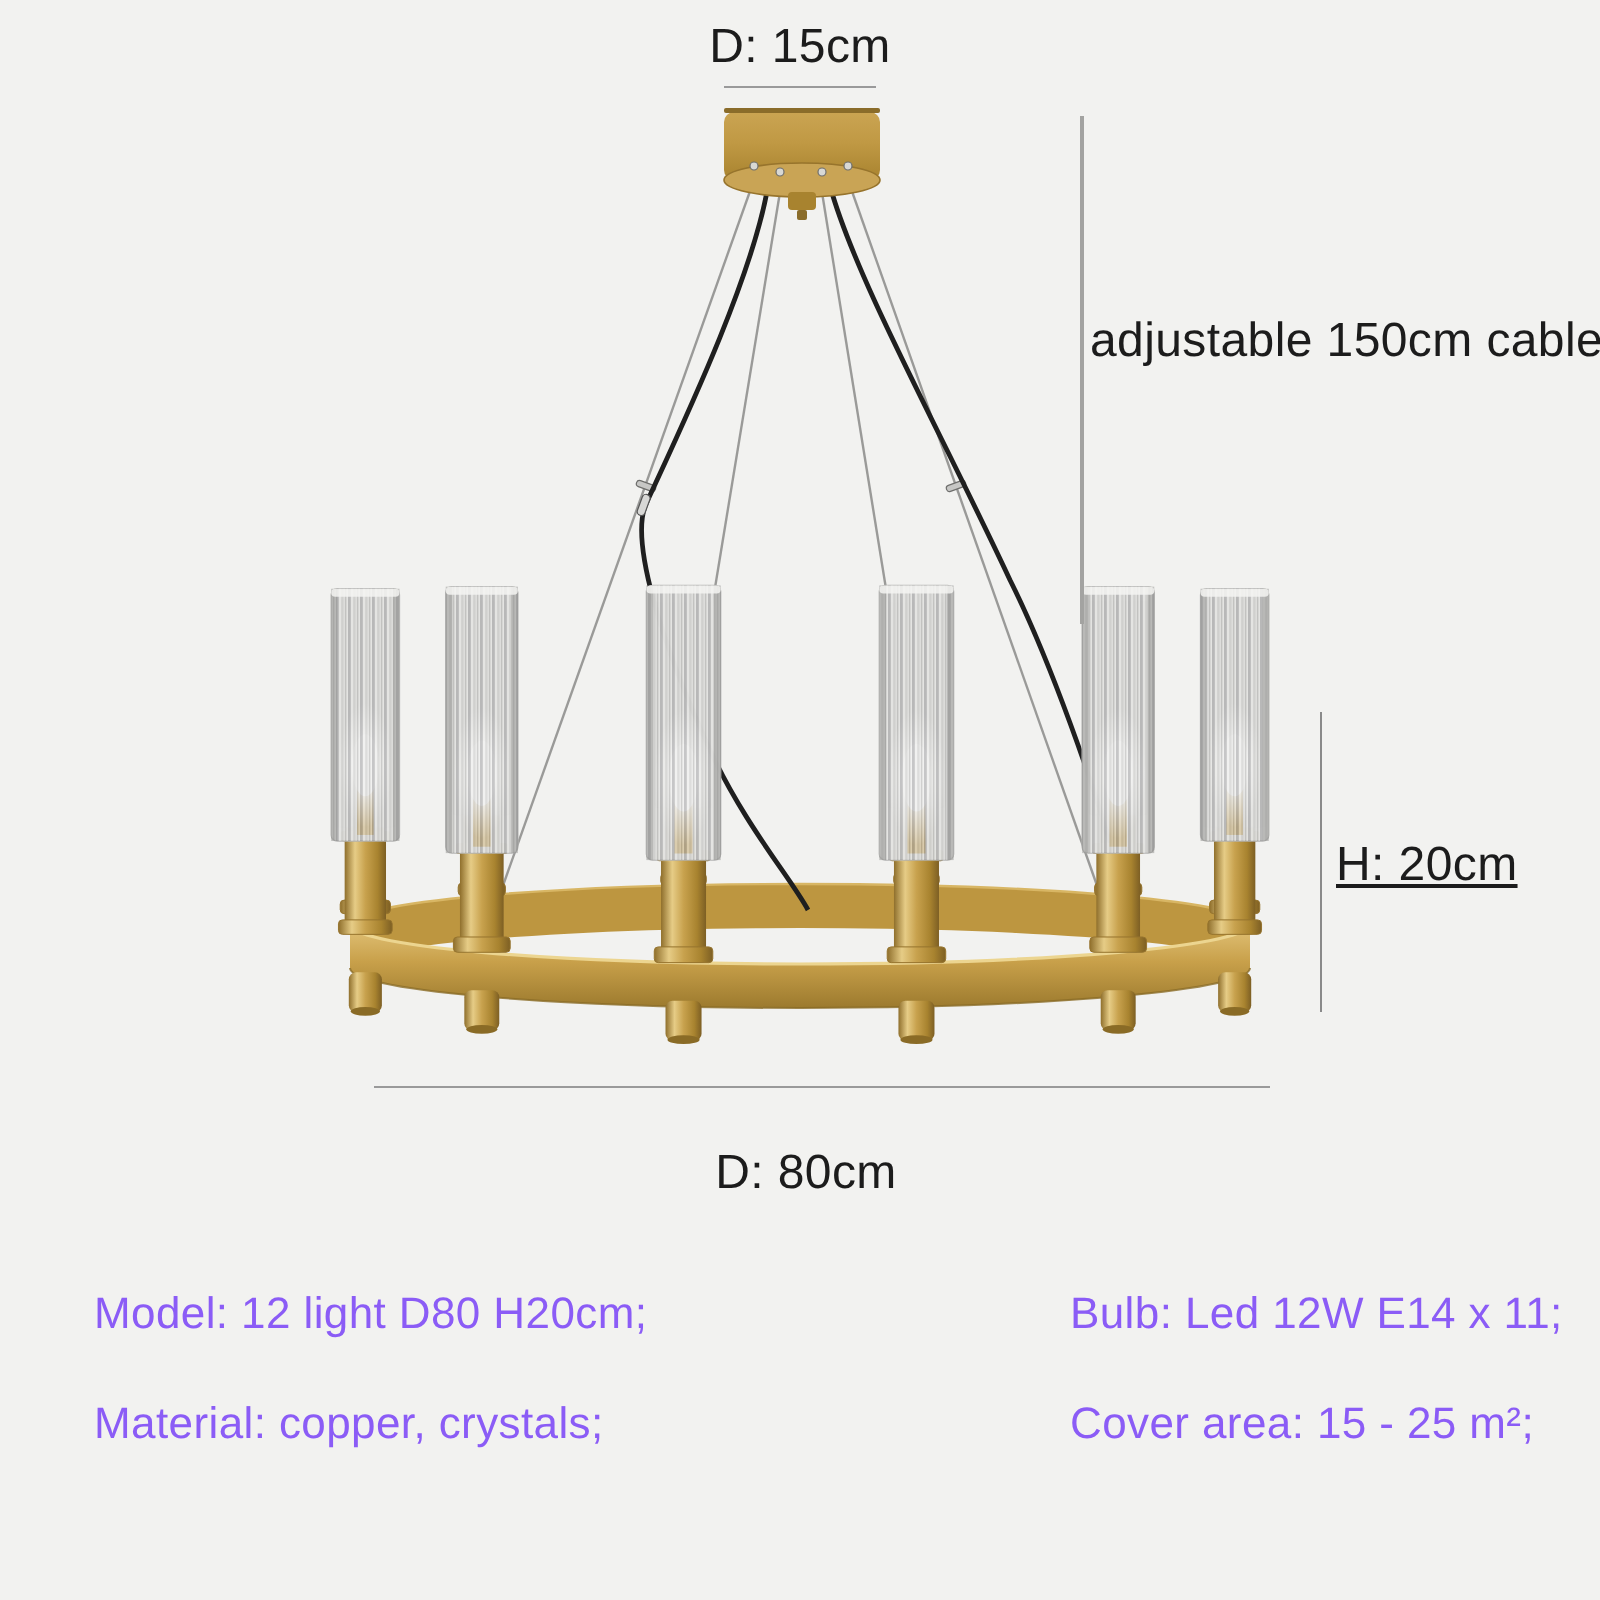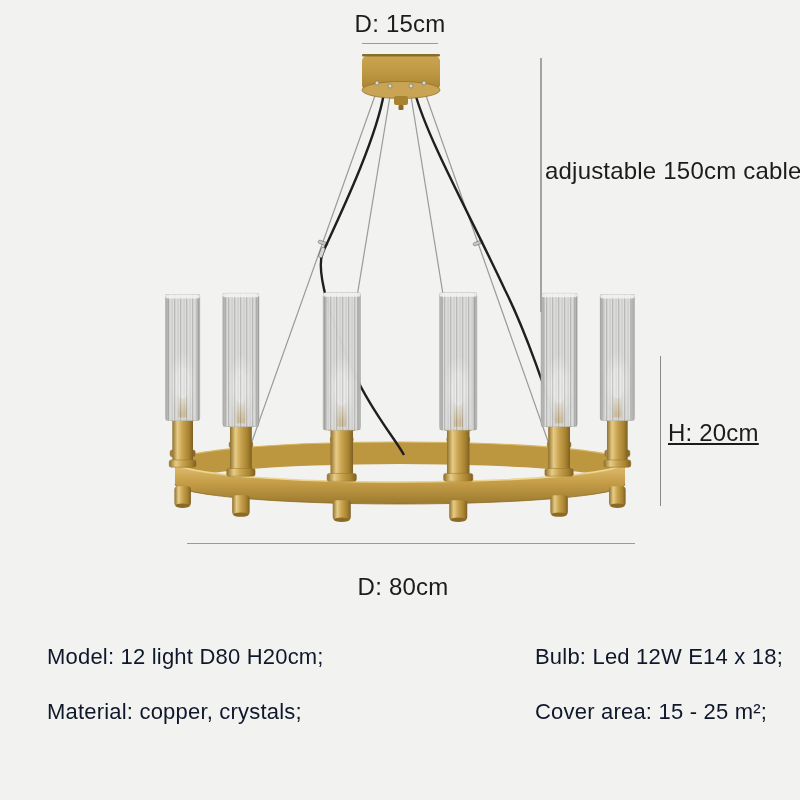--- a/index.html
+++ b/index.html
@@ -4,21 +4,21 @@
 <style>
   html,body{margin:0;padding:0;}
   body{
     width:800px;height:800px;position:relative;overflow:hidden;
     background:#f2f2f0;
     font-family:"Liberation Sans","DejaVu Sans",sans-serif;
     color:#1c1c1c;
   }
   .abs{position:absolute;white-space:nowrap;}
   .dim-label{font-size:24px;letter-spacing:.2px;color:#1c1c1c;}
-  .spec-label{font-size:22px;letter-spacing:.2px;color:#0f172a;}
+  .spec-label{font-size:22px;letter-spacing:.2px;color:#8b5cf6;}
   .hline{position:absolute;height:0;border-top:1px solid #9a9a9a;}
   .vline{position:absolute;width:0;border-left:2px solid #a3a3a1;}
   .vline.thin{border-left:1px solid #8a8a8a;}
   #chandelier{position:absolute;left:0;top:0;}
 </style>
 </head>
 <body>
 
 <svg id="chandelier" width="800" height="620" viewBox="0 0 800 620">
   <defs>
@@ -252,15 +252,15 @@
 <div class="vline" style="left:540px;top:58px;height:254px;"></div>
 <div class="abs dim-label" style="left:545px;top:157px;">adjustable 150cm cable</div>
 
 <div class="vline thin" style="left:660px;top:356px;height:150px;"></div>
 <div class="abs dim-label" style="left:668px;top:419px;text-decoration:underline;">H: 20cm</div>
 
 <div class="hline" style="left:187px;top:543px;width:448px;"></div>
 <div class="abs dim-label" style="left:403px;top:553px;transform:translateX(-50%);margin-top:20px;">D: 80cm</div>
 
 <div class="abs spec-label" style="left:47px;top:644px;">Model: 12 light D80 H20cm;</div>
-<div class="abs spec-label" style="left:535px;top:644px;">Bulb: Led 12W E14 x 18;</div>
+<div class="abs spec-label" style="left:535px;top:644px;">Bulb: Led 12W E14 x 11;</div>
 <div class="abs spec-label" style="left:47px;top:699px;text-align:right;">Material: copper, crystals;</div>
 <div class="abs spec-label" style="left:535px;top:699px;text-align:center;">Cover area: 15 - 25 m²;</div>
 
 </body></html>

